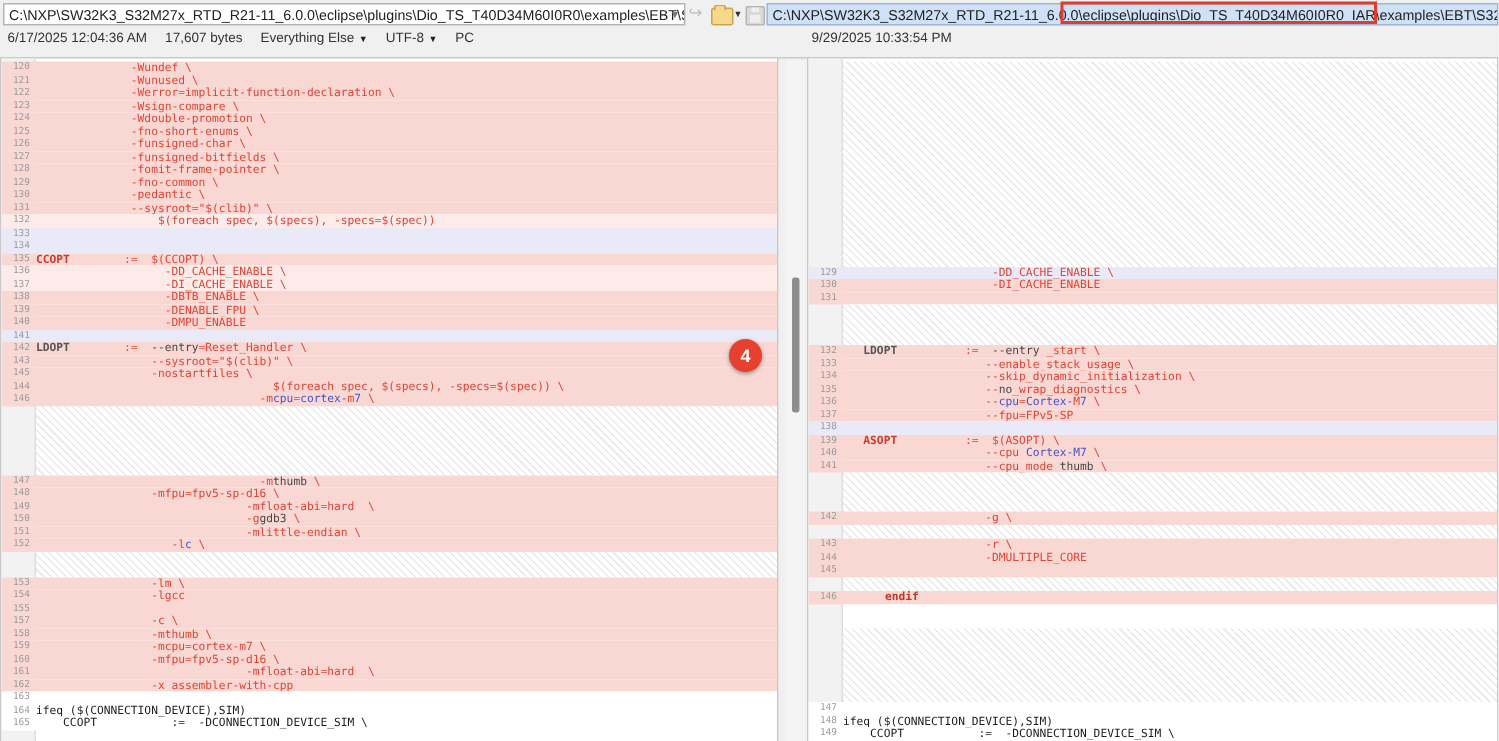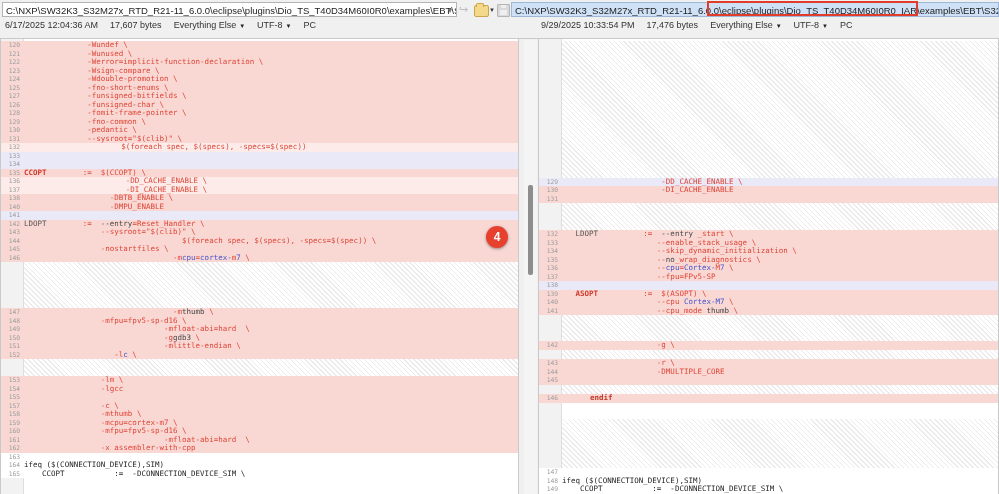--- a/index.html
+++ b/index.html
@@ -31,31 +31,31 @@
   #paneR{left:538px;width:461px;}
   .numstrip{position:absolute;left:0;top:0;bottom:0;width:22px;background:#f2f2f2;
         border-right:1px solid #dedede;}
   .rows{position:absolute;left:0;top:2px;right:0;}
   .crow{display:flex;height:8.5px;line-height:8.5px;}
   .ln{width:19px;min-width:19px;text-align:right;padding-right:4px;font-size:6.3px;color:#9a9a9a;
       font-family:"DejaVu Sans Mono",monospace;}
   .fill{flex:1;overflow:hidden;}
   .fill pre{margin:0;font-family:"DejaVu Sans Mono",monospace;font-size:7.5px;line-height:8.5px;white-space:pre;}
   .bg-p{background:#f9d8d4;}
-  .bg-pl{background:#fcebe8;gap:16px;}
+  .bg-pl{background:#fcebe8;}
   .bg-l{background:#e9e9f8;}
   .bg-w{background:#ffffff;}
   .hatch{margin-left:23px;background:repeating-linear-gradient(45deg,#ebebeb 0px,#ebebeb 1px,#ffffff 1px,#ffffff 3.5px);}
   .spacer{margin-left:23px;background:#fff;}
   .c-r{color:#de4537;}
   .c-b{color:#4553cc;text-align:right;}
   .c-k{color:#474747;}
   .c-K{color:#1d1d1d;}
   .c-lr{color:#d03a2c;font-weight:bold;}
-  .c-lk{color:#555555;font-weight:normal;}
+  .c-lk{color:#555555;font-weight:bold;}
   .c-le{color:#c23828;font-weight:bold;padding-left:28px;}
   
   .vsb{position:absolute;left:524px;top:40px;width:13px;height:454px;background:#f4f4f4;}
   .vsb-thumb{position:absolute;left:4px;top:145px;width:5px;height:90px;background:#8d8d8d;border-radius:2px;}
   
   .hl-box{position:absolute;left:707px;top:1px;width:211px;height:15px;
           border:2.5px solid #e23d2b;box-sizing:border-box;pointer-events:none;}
   .badge{position:absolute;left:486px;top:226px;width:22px;height:22px;border-radius:50%;
          background:#e8402e;color:#fff;font-size:12px;font-weight:bold;text-align:center;
          line-height:22px;box-shadow:0 1px 3px rgba(0,0,0,.4);}
@@ -84,21 +84,21 @@
     <div class="hl-box"></div>
 
     <div class="inforow" style="left:5px;">
       <span>6/17/2025 12:04:36 AM</span>
       <span>17,607 bytes</span>
       <span><span>Everything Else</span><span class="ddcaret">▼</span></span>
       <span><span>UTF-8</span><span class="ddcaret">▼</span></span>
       <span>PC</span>
     </div>
 
-    <div class="inforow" style="left:541px;">
+    <div class="inforow" style="left:541px;flex-direction:column;">
       <span>9/29/2025 10:33:54 PM</span>
       <span>17,476 bytes</span>
       <span><span>Everything Else</span><span class="ddcaret">▼</span></span>
       <span><span>UTF-8</span><span class="ddcaret">▼</span></span>
       <span>PC</span>
     </div>
   </div>
 
   <div class="pane" id="paneL">
     <div class="numstrip"></div>
@@ -133,29 +133,29 @@
             <pre><span class="c-r">              -Wdouble-promotion \</span></pre>
           </div>
         </div>
         <div class="crow bg-p">
           <span class="ln">125</span>
           <div class="fill">
             <pre><span class="c-r">              -fno-short-enums \</span></pre>
           </div>
         </div>
         <div class="crow bg-p">
+          <span class="ln">126</span>
+          <div class="fill">
+            <pre><span class="c-r">              -funsigned-char \</span></pre>
+          </div>
+        </div>
+        <div class="crow bg-p">
           <span class="ln">127</span>
           <div class="fill">
             <pre><span class="c-r">              -funsigned-bitfields \</span></pre>
-          </div>
-        </div>
-        <div class="crow bg-p">
-          <span class="ln">126</span>
-          <div class="fill">
-            <pre><span class="c-r">              -funsigned-char \</span></pre>
           </div>
         </div>
         <div class="crow bg-p">
           <span class="ln">128</span>
           <div class="fill">
             <pre><span class="c-r">              -fomit-frame-pointer \</span></pre>
           </div>
         </div>
         <div class="crow bg-p">
           <span class="ln">129</span>
@@ -211,20 +211,26 @@
             <pre><span class="c-r">                   -DI_CACHE_ENABLE \</span></pre>
           </div>
         </div>
         <div class="crow bg-p">
           <span class="ln">138</span>
           <div class="fill">
             <pre><span class="c-r">                   -DBTB_ENABLE \</span></pre>
           </div>
         </div>
         <div class="crow bg-p">
+          <span class="ln">139</span>
+          <div class="fill">
+            <pre><span class="c-r">                   -DENABLE_FPU \</span></pre>
+          </div>
+        </div>
+        <div class="crow bg-p">
           <span class="ln">140</span>
           <div class="fill">
             <pre><span class="c-r">                   -DMPU_ENABLE</span></pre>
           </div>
         </div>
         <div class="crow bg-l">
           <span class="ln">141</span>
           <div class="fill">
             <pre></pre>
           </div>
@@ -235,29 +241,29 @@
             <pre><span class="c-lk">LDOPT</span><span class="c-r">        :=  </span><span class="c-k">--entry</span><span class="c-r">=</span><span class="c-r">Reset_Handler \</span></pre>
           </div>
         </div>
         <div class="crow bg-p">
           <span class="ln">143</span>
           <div class="fill">
             <pre><span class="c-r">                 --sysroot="$(clib)" \</span></pre>
           </div>
         </div>
         <div class="crow bg-p">
+          <span class="ln">145</span>
+          <div class="fill">
+            <pre><span class="c-r">                 -no</span><span class="c-r">startfiles</span><span class="c-r"> \</span></pre>
+          </div>
+        </div>
+        <div class="crow bg-p">
           <span class="ln">144</span>
           <div class="fill">
             <pre><span class="c-r">                                   $(foreach spec, $(specs), -specs=$(spec)) \</span></pre>
-          </div>
-        </div>
-        <div class="crow bg-p">
-          <span class="ln">145</span>
-          <div class="fill">
-            <pre><span class="c-r">                 -no</span><span class="c-r">startfiles</span><span class="c-r"> \</span></pre>
           </div>
         </div>
         <div class="crow bg-p">
           <span class="ln">146</span>
           <div class="fill">
             <pre><span class="c-r">                                 -m</span><span class="c-b">cpu</span><span class="c-r">=</span><span class="c-b">cortex-</span><span class="c-r">m</span><span class="c-b">7</span><span class="c-r"> \</span></pre>
           </div>
         </div>
         <div class="hatch" style="height: 46px;"></div>
         <div class="crow bg-p">

